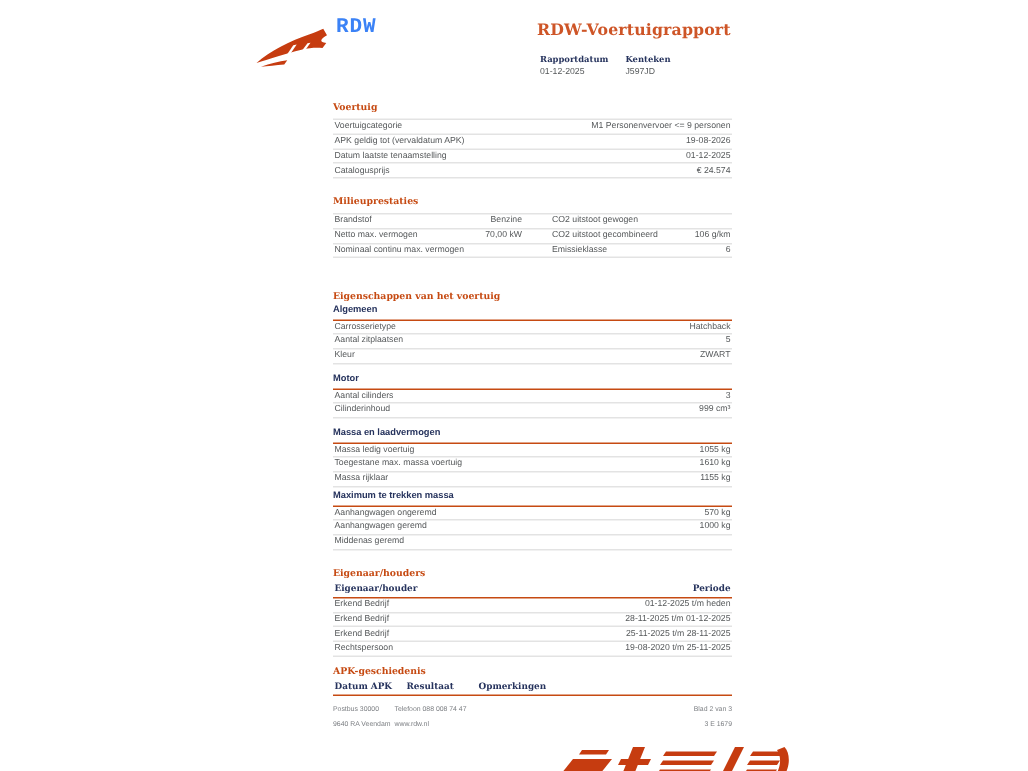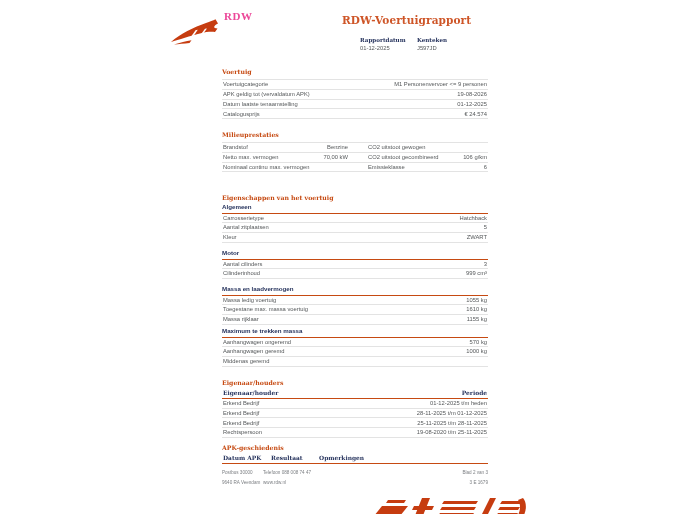--- a/index.html
+++ b/index.html
@@ -4,22 +4,22 @@
 <style>
   html,body { margin:0; padding:0; }
   body {
     width:685px; height:514px; position:relative; background:#ffffff;
     font-family:"Liberation Sans", sans-serif; overflow:hidden;
   }
   .abs { position:absolute; }
 
   
   .wordmark {
-    font-family:Liberation Serif, serif; font-weight:bold; font-size:11px;
-    letter-spacing:0.6px; color:#ec4899;
+    font-family:Liberation Mono, monospace; font-weight:bold; font-size:14px;
+    letter-spacing:0.6px; color:#3b82f6;
   }
   .page-title {
     font-family:"DejaVu Serif", serif; font-weight:bold; font-size:10.5px;
     color:#ce5527; letter-spacing:0.1px;
   }
   .meta-label {
     font-family:"DejaVu Serif", serif; font-weight:bold; font-size:5.6px;
     color:#26335d; display:block;
   }
   .meta-value { font-size:5.8px; color:#55585a; display:block; margin-top:1.5px; }
@@ -74,21 +74,21 @@
   <svg width="52" height="28" viewBox="0 0 52 28">
     <path d="M1,25 C10,17 24,10 36,6 C40,4.6 43,3.4 45.5,2.2 L48,6.5 C46,7.6 44.5,8.6 44.2,9.8 C44,10.8 45.2,11.4 47.5,11.6 L45,15 C41,14.6 36.5,14.8 31,16.2 C20,18.9 9,22.5 1,25 Z" fill="#c63c10"></path>
     <path d="M4,27.5 C10,25.5 16,24 21.5,23.2 L19.5,26 C14,26.5 8.5,27 4,27.5 Z" fill="#c63c10"></path>
     <path d="M21,19.8 L25.5,13.2 L27.8,12.7 L23.4,19.2 Z" fill="#ffffff"></path>
     <path d="M31,17.2 L35,11.8 L37,11.5 L33.2,16.8 Z" fill="#ffffff"></path>
   </svg>
 </div>
 
 <div class="abs wordmark" style="left:224px; top:10px;">RDW</div>
 
-<div class="abs page-title" style="left:342px; top:14px;">RDW-Voertuigrapport</div>
+<div class="abs page-title" style="left:358px; top:14px;">RDW-Voertuigrapport</div>
 
 <div class="abs" style="left:360px; top:37px;">
   <span class="meta-label">Rapportdatum</span>
   <span class="meta-value">01-12-2025</span>
 </div>
 <div class="abs" style="left:417px; top:37px;">
   <span class="meta-label">Kenteken</span>
   <span class="meta-value">J597JD</span>
 </div>
 

